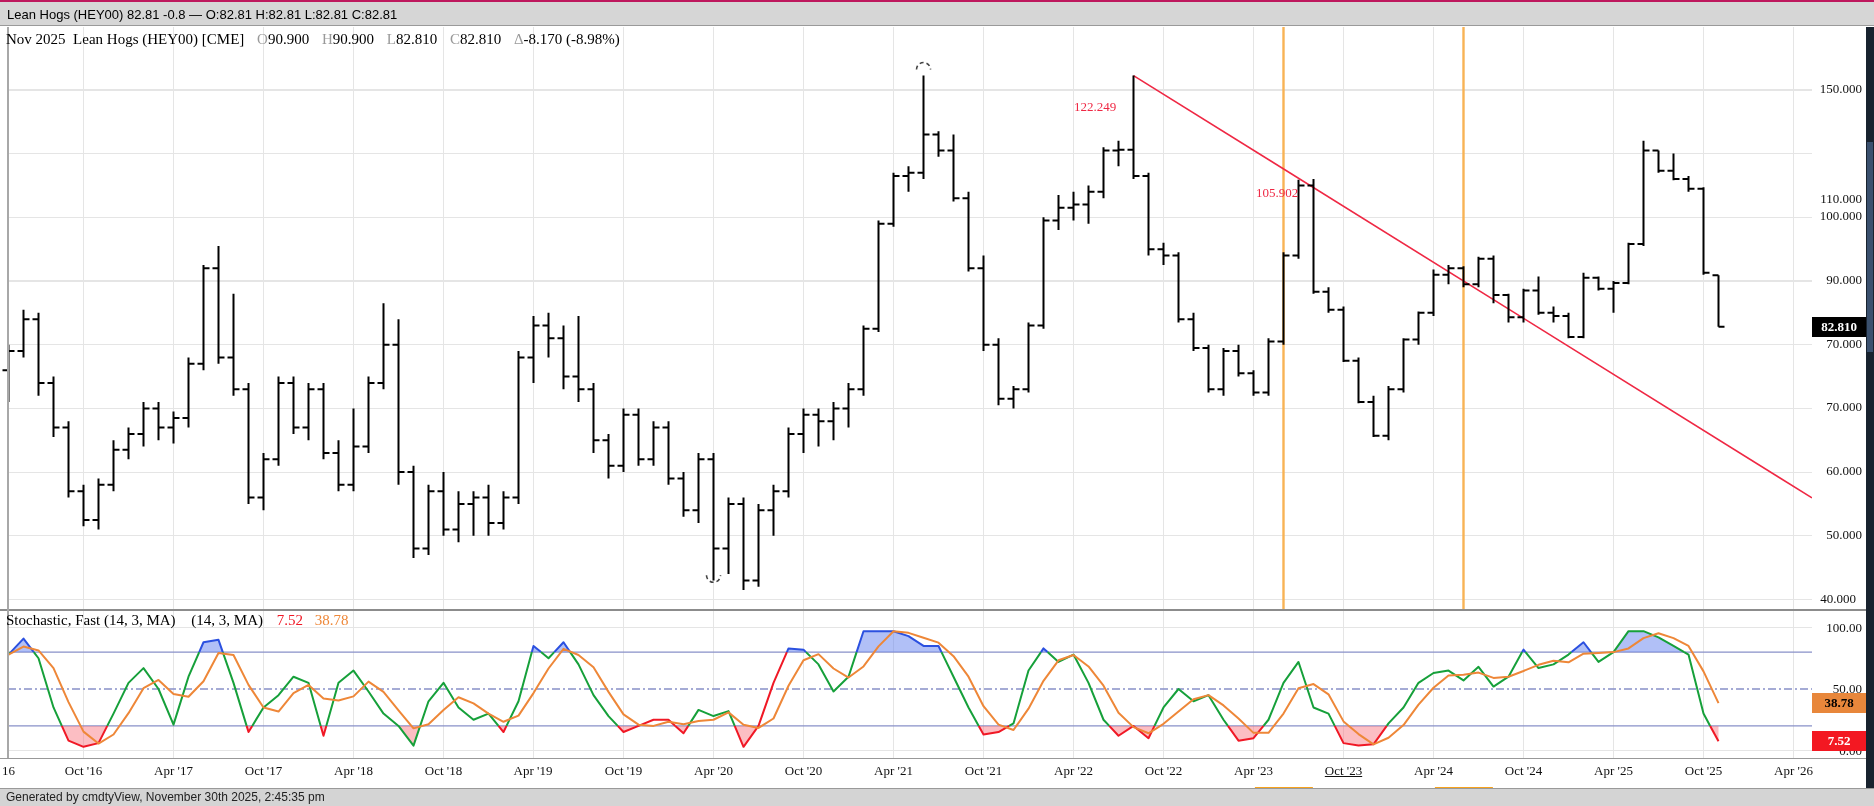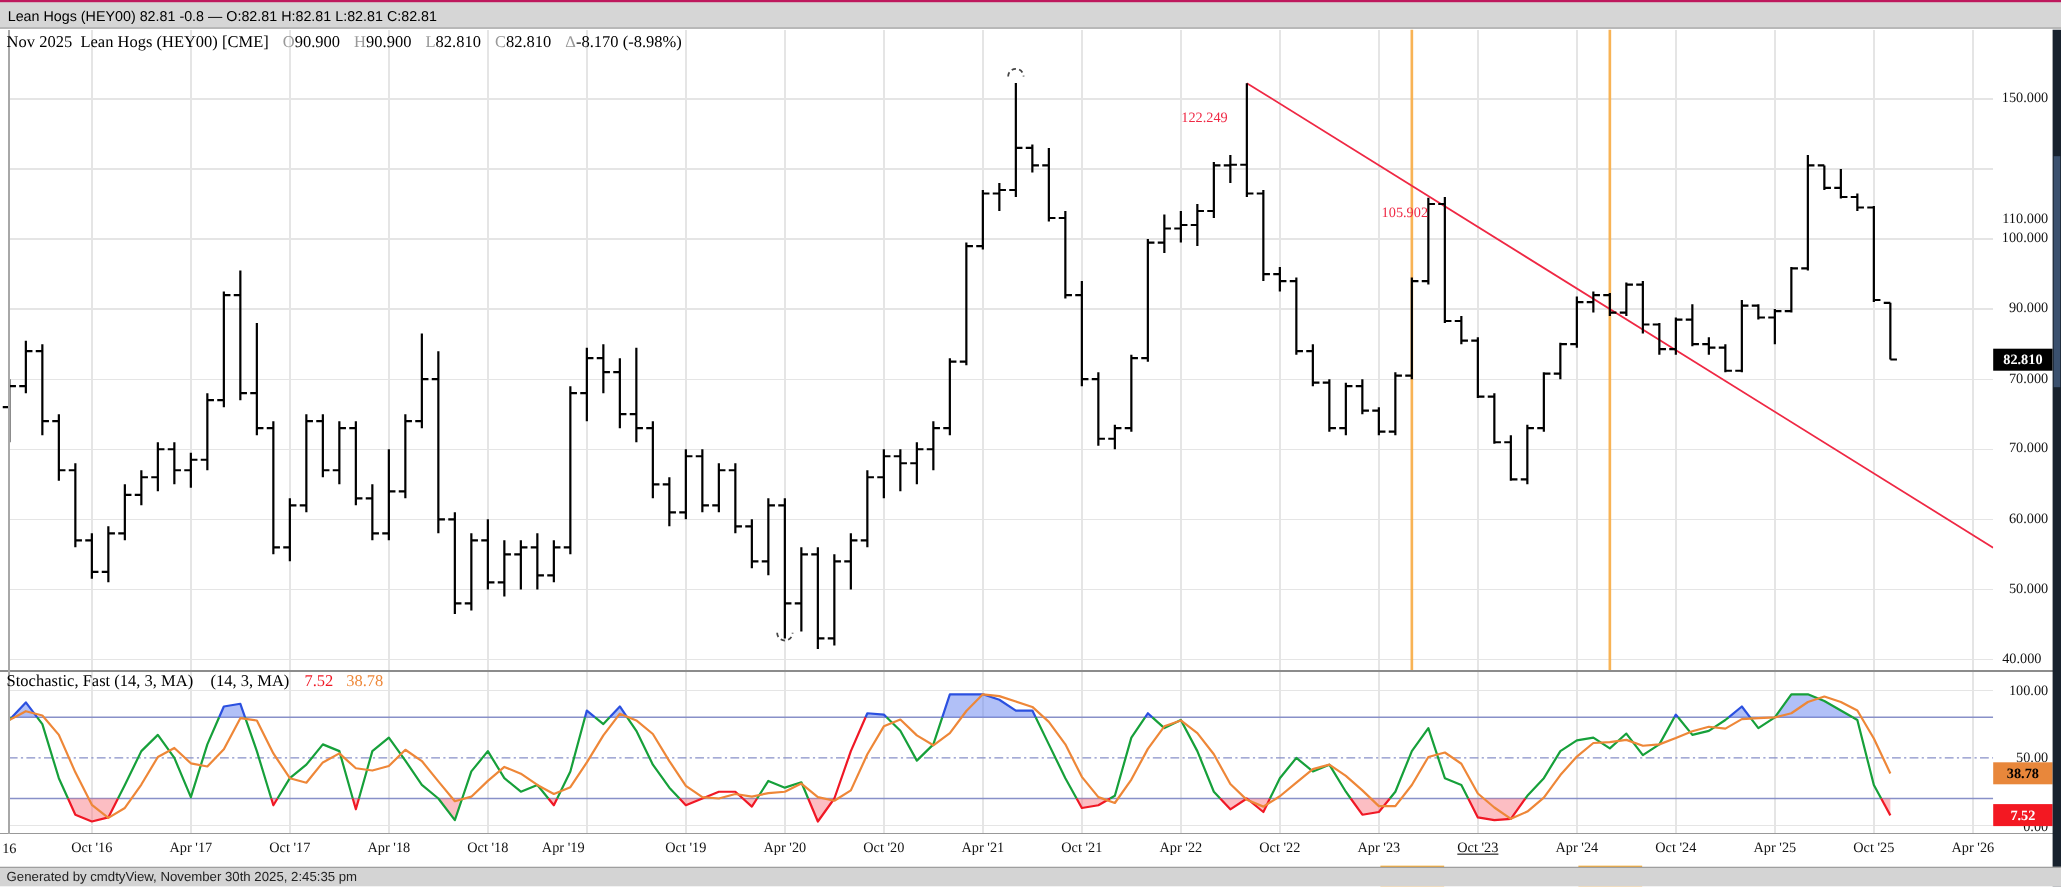--- a/index.html
+++ b/index.html
@@ -300,21 +300,21 @@
     <div class="axlbl" style="top: 590.5px; text-align: center;">40.000</div>
     <div class="axlbl" style="top: 619.5px;">100.00</div>
     <div class="axlbl" style="top: 681px;">50.00</div>
     <div class="axlbl" style="top: 742.5px;">0.00</div>
     <div class="ticklbl edge" style="left: 2px;">16</div>
     <div class="ticklbl" style="left: 83.5px;">Oct '16</div>
     <div class="ticklbl" style="left: 173.5px;">Apr '17</div>
     <div class="ticklbl" style="left: 263.5px;">Oct '17</div>
     <div class="ticklbl" style="left: 353.5px;">Apr '18</div>
     <div class="ticklbl" style="left: 443.5px;">Oct '18</div>
-    <div class="ticklbl" style="left: 512px;">Apr '19</div>
+    <div class="ticklbl" style="left: 533px;">Apr '19</div>
     <div class="ticklbl" style="left: 623.5px;">Oct '19</div>
     <div class="ticklbl" style="left: 713.5px;">Apr '20</div>
     <div class="ticklbl" style="left: 803.5px;">Oct '20</div>
     <div class="ticklbl" style="left: 893.5px;">Apr '21</div>
     <div class="ticklbl" style="left: 983.5px;">Oct '21</div>
     <div class="ticklbl" style="left: 1073.5px;">Apr '22</div>
     <div class="ticklbl" style="left: 1163.5px;">Oct '22</div>
     <div class="ticklbl" style="left: 1253.5px;">Apr '23</div>
     <div class="ticklbl" style="left: 1343.5px; text-decoration: underline;">Oct '23</div>
     <div class="ticklbl" style="left: 1433.5px;">Apr '24</div>

